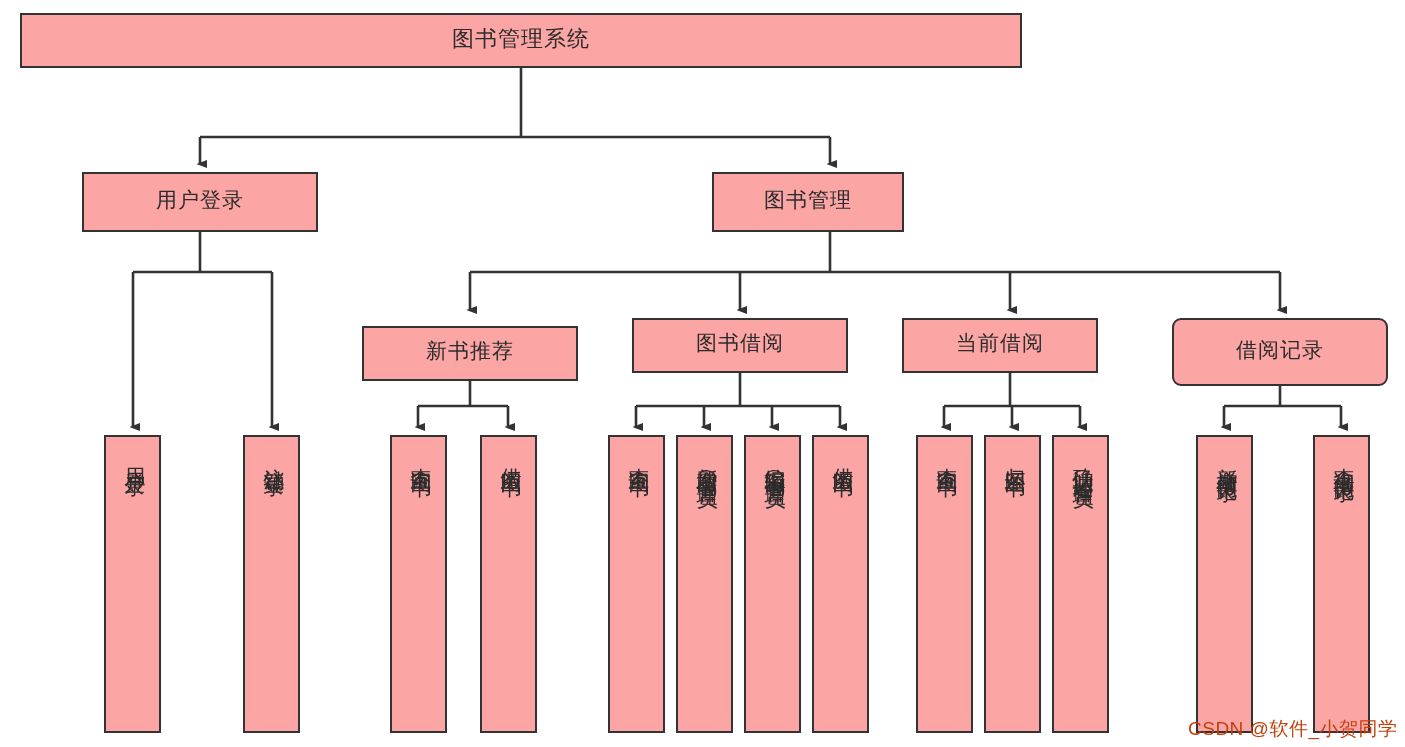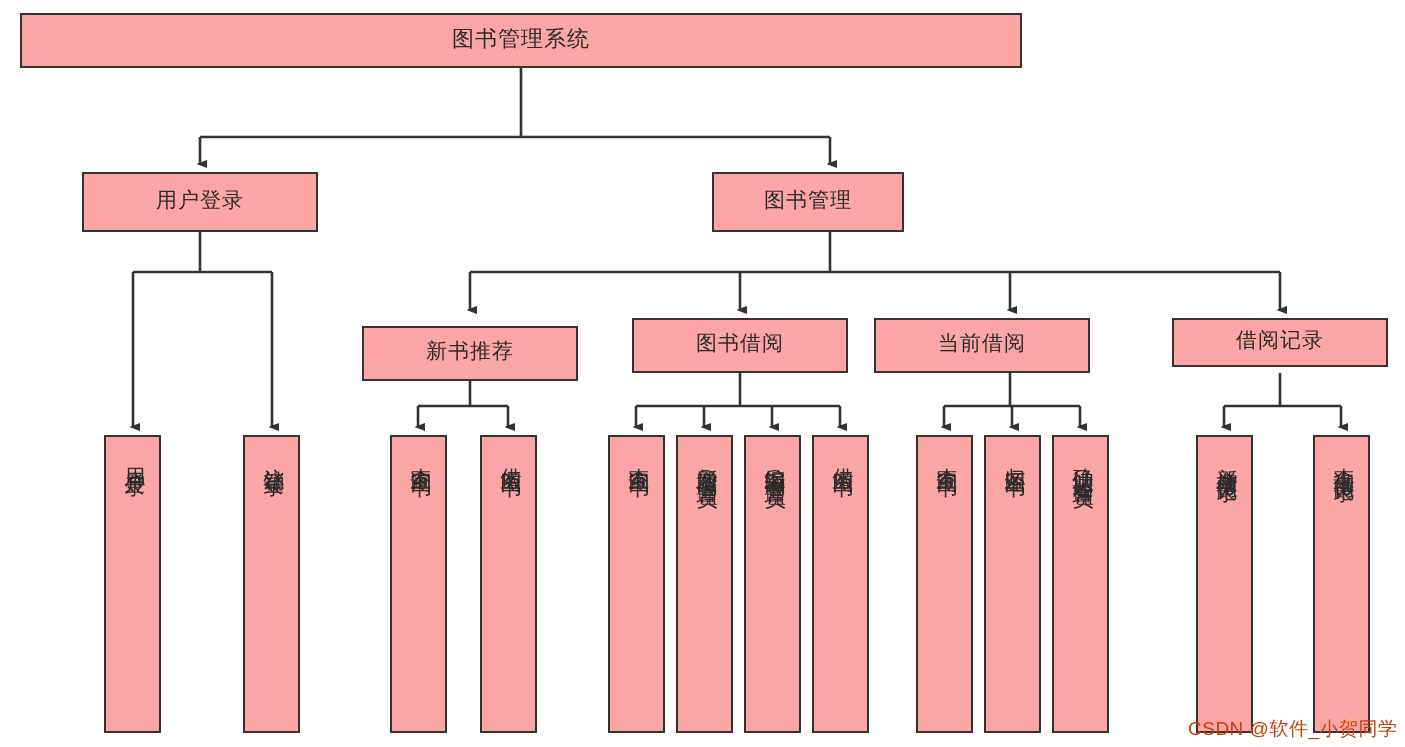--- a/index.html
+++ b/index.html
@@ -133,24 +133,24 @@
   <div class="node-box" style="left:712px; top:172px; width:192px; height:60px;">
     <span class="node-label">图书管理</span>
   </div>
 
   <div class="node-box" style="left:362px; top:318px; width:216px; height:55px;margin-top:8px;">
     <span class="node-label">新书推荐</span>
   </div>
   <div class="node-box" style="left:632px; top:318px; width:216px; height:55px;">
     <span class="node-label">图书借阅</span>
   </div>
-  <div class="node-box" style="left:874px; top:318px; width:216px; height:55px;">
+  <div class="node-box" style="left:902px; top:318px; width:196px; height:55px;">
     <span class="node-label">当前借阅</span>
   </div>
-  <div class="node-box" style="left:1172px; top:318px; width:216px; height:49px;">
+  <div class="node-box" style="left:1172px; top:318px; width:216px; height:68px;border-radius:9px;">
     <span class="node-label">借阅记录</span>
   </div>
 
   <div class="node-box vertical" style="left:104px; top:435px; width:57px; height:298px;">
     <span class="node-label">用户登录</span>
   </div>
   <div class="node-box vertical" style="left:243px; top:435px; width:57px; height:298px;">
     <span class="node-label">注销登录</span>
   </div>
   <div class="node-box vertical" style="left:390px; top:435px; width:57px; height:298px;">

